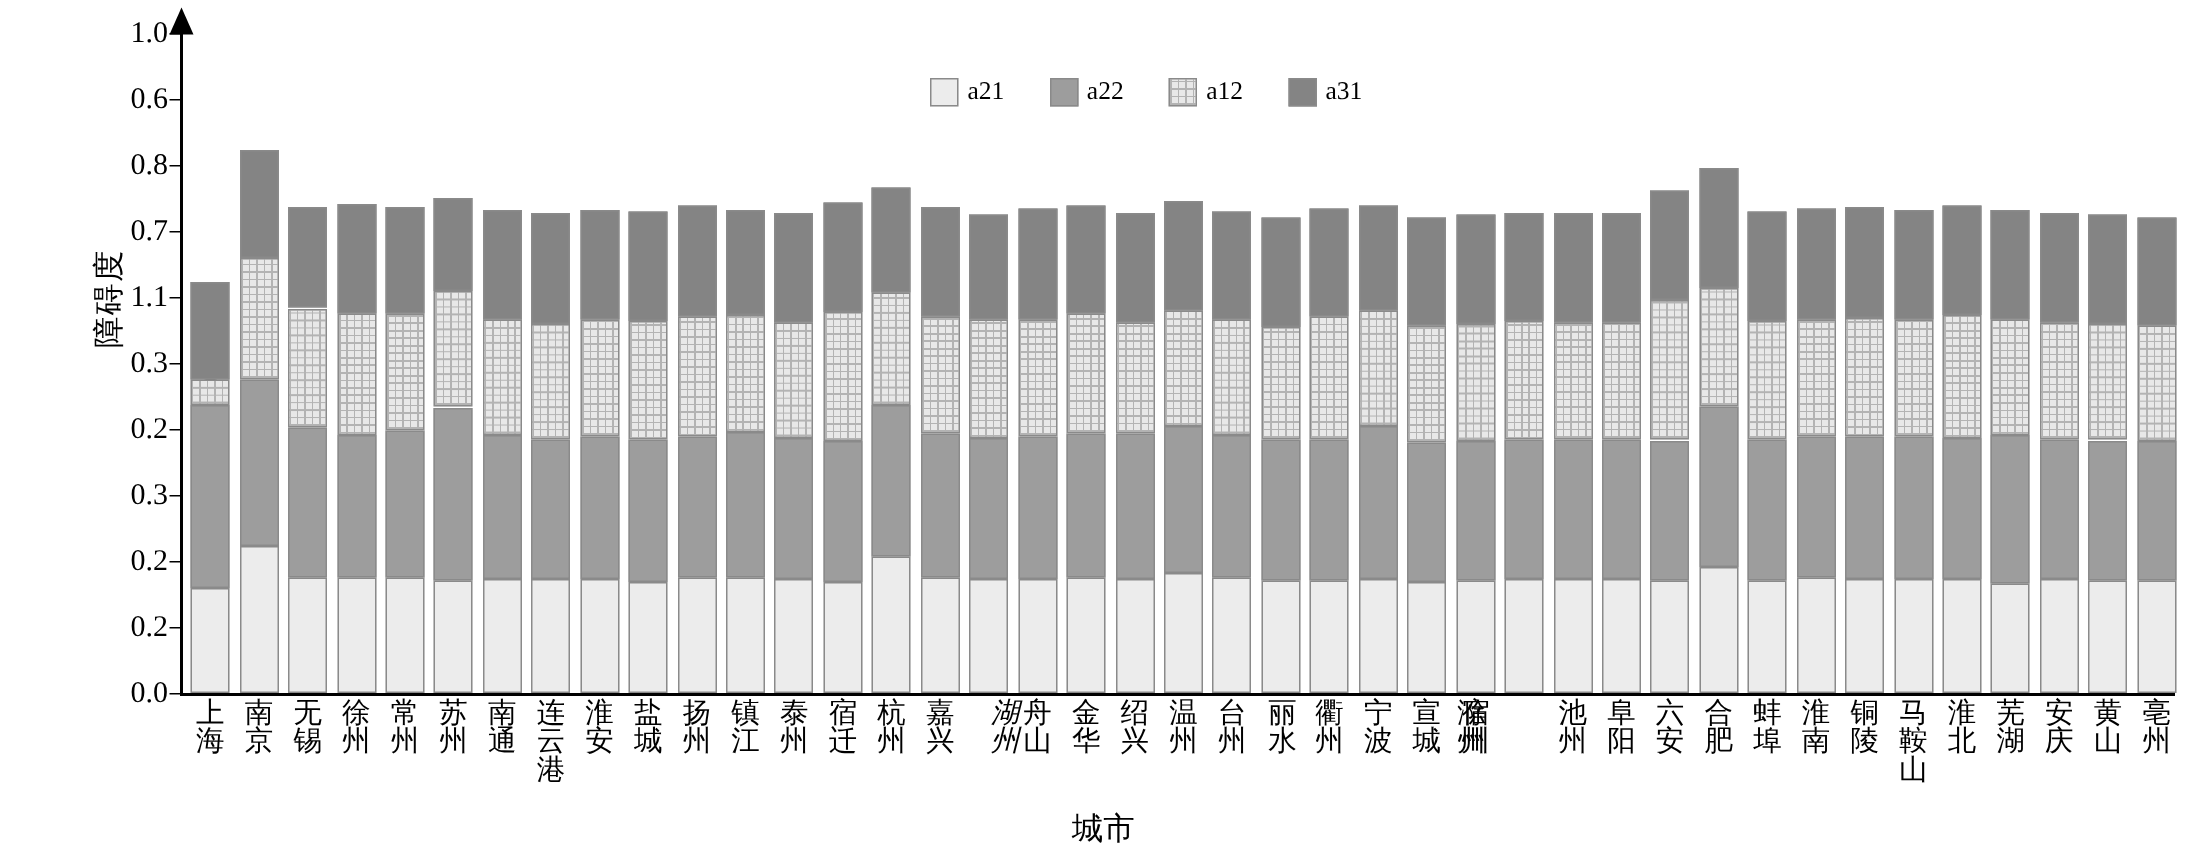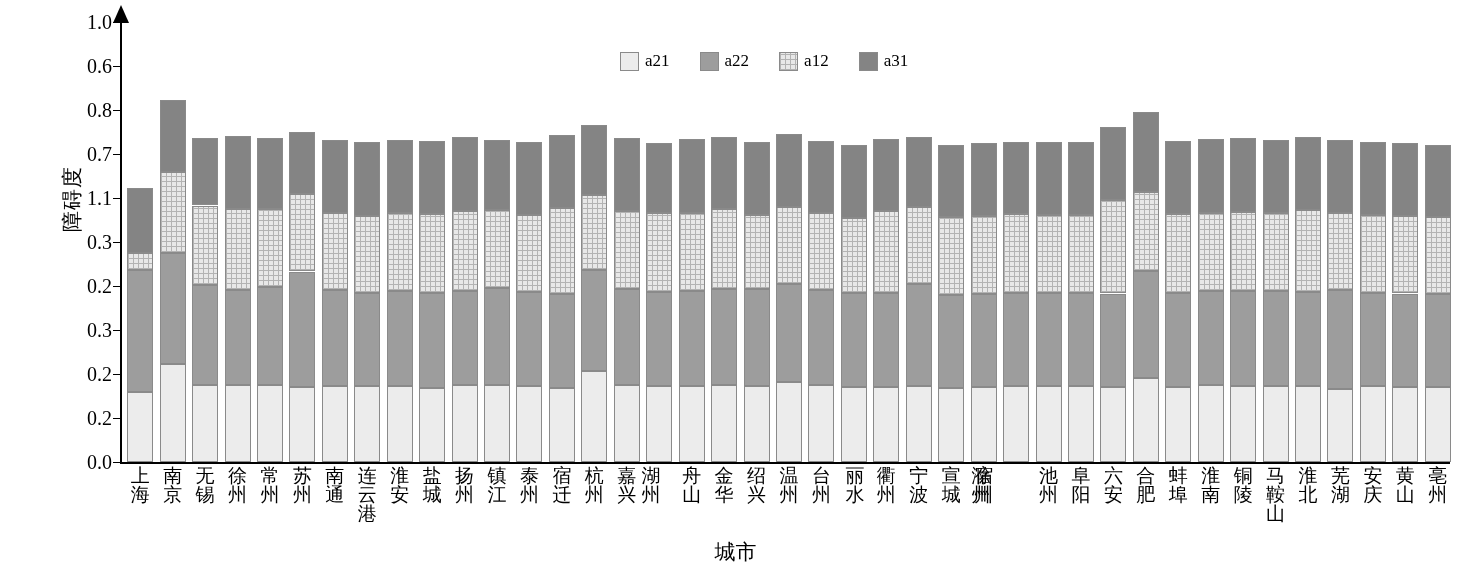--- a/index.html
+++ b/index.html
@@ -606,21 +606,21 @@
       <div class="xlab" style="left: 201.854px; top: 0px;">南通</div>
       <div class="xlab" style="left: 234.293px; top: 0px;">连云港</div>
       <div class="xlab" style="left: 266.732px; top: 0px;">淮安</div>
       <div class="xlab" style="left: 299.171px; top: 0px;">盐城</div>
       <div class="xlab" style="left: 331.61px; top: 0px;">扬州</div>
       <div class="xlab" style="left: 364.049px; top: 0px;">镇江</div>
       <div class="xlab" style="left: 396.488px; top: 0px;">泰州</div>
       <div class="xlab" style="left: 428.927px; top: 0px;">宿迁</div>
       <div class="xlab" style="left: 461.366px; top: 0px;">杭州</div>
       <div class="xlab" style="left: 493.805px; top: 0px;">嘉兴</div>
-      <div class="xlab" style="left: 518px; top: 0px;">湖州</div>
+      <div class="xlab" style="left: 537px; top: 0px; font-style: italic;">湖州</div>
       <div class="xlab" style="left: 558.683px; top: 0px;">舟山</div>
       <div class="xlab" style="left: 591.122px; top: 0px;">金华</div>
       <div class="xlab" style="left: 623.561px; top: 0px;">绍兴</div>
       <div class="xlab" style="left: 656px; top: 0px;">温州</div>
       <div class="xlab" style="left: 688.439px; top: 0px;">台州</div>
       <div class="xlab" style="left: 722px; top: 0px;">丽水</div>
       <div class="xlab" style="left: 753.317px; top: 0px;">衢州</div>
       <div class="xlab" style="left: 785.756px; top: 0px;">宁波</div>
       <div class="xlab" style="left: 818.195px; top: 0px;">宣城</div>
       <div class="xlab" style="left: 850.634px; top: 0px;">宿州</div>

